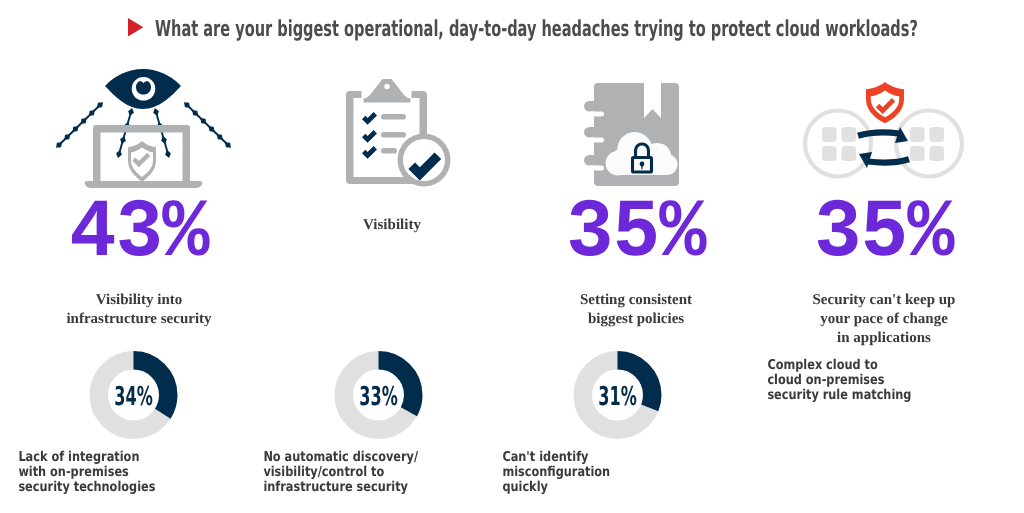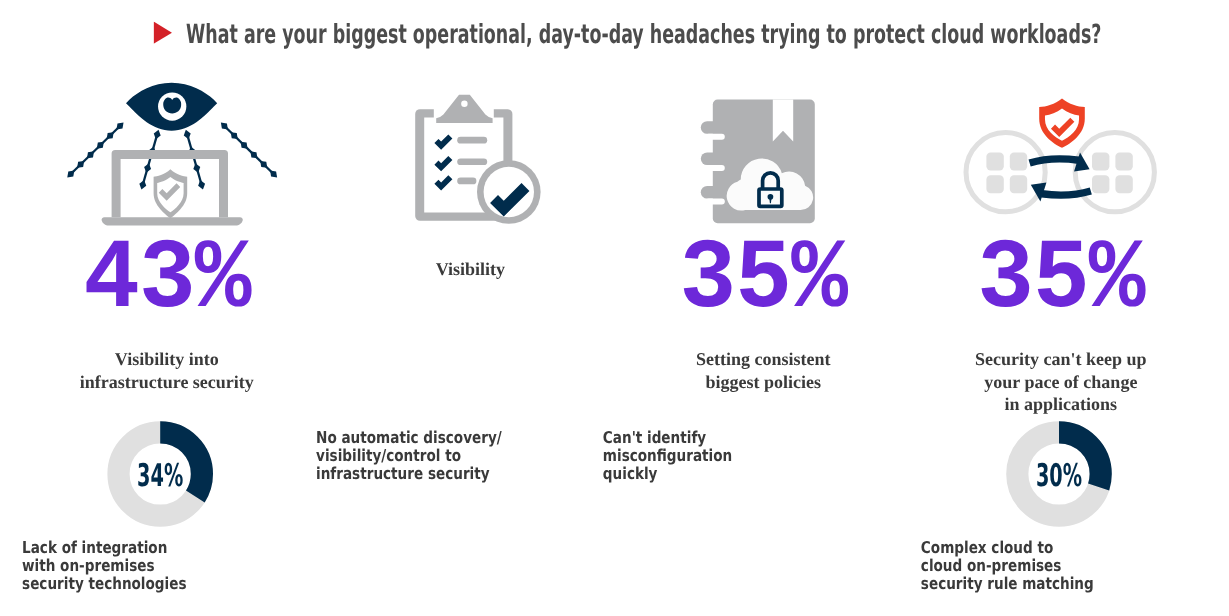--- a/index.html
+++ b/index.html
@@ -198,35 +198,42 @@
           <circle cx="45" cy="45" r="34.75" fill="none" stroke="#e0e0e0" stroke-width="18.5"></circle>
           <circle cx="45" cy="45" r="34.75" fill="none" stroke="#012c4c" stroke-width="18.5" stroke-dasharray="74.23583440432681 218.34068942449062" transform="rotate(-90 45 45)"></circle>
           <text x="45" y="55.2" text-anchor="middle" class="dval" textLength="38.5" lengthAdjust="spacingAndGlyphs">34%</text>
         </svg>
       </div>
     <div class="bcap">Lack of integration
 with on-premises
 security technologies</div>
   </div>
   <div class="botcell" style="left:254px;">
+    <div class="donut-box">
+        <svg width="91" height="91" viewBox="0 0 91 91">
+          <circle cx="45" cy="45" r="34.75" fill="none" stroke="#e0e0e0" stroke-width="18.5"></circle>
+          <circle cx="45" cy="45" r="34.75" fill="none" stroke="#012c4c" stroke-width="18.5" stroke-dasharray="72.05242751008191 218.34068942449062" transform="rotate(-90 45 45)"></circle>
+          <text x="45" y="55.2" text-anchor="middle" class="dval" textLength="38.5" lengthAdjust="spacingAndGlyphs">33%</text>
+        </svg>
+      </div>
     <div class="bcap">No automatic discovery/
 visibility/control to
 infrastructure security</div>
   </div>
   <div class="botcell" style="left:493px;">
+    <div class="donut-box">
+        <svg width="91" height="91" viewBox="0 0 91 91">
+          <circle cx="45" cy="45" r="34.75" fill="none" stroke="#e0e0e0" stroke-width="18.5"></circle>
+          <circle cx="45" cy="45" r="34.75" fill="none" stroke="#012c4c" stroke-width="18.5" stroke-dasharray="67.68561372159209 218.34068942449062" transform="rotate(-90 45 45)"></circle>
+          <text x="45" y="55.2" text-anchor="middle" class="dval" textLength="38.5" lengthAdjust="spacingAndGlyphs">31%</text>
+        </svg>
+      </div>
     <div class="bcap">Can't identify
 misconfiguration
 quickly</div>
   </div>
   <div class="botcell" style="left:758px;">
-    <div class="donut-box">
-        <svg width="91" height="91" viewBox="0 0 91 91">
-          <circle cx="45" cy="45" r="34.75" fill="none" stroke="#e0e0e0" stroke-width="18.5"></circle>
-          <circle cx="45" cy="45" r="34.75" fill="none" stroke="#012c4c" stroke-width="18.5" stroke-dasharray="65.50220682734718 218.34068942449062" transform="rotate(-90 45 45)"></circle>
-          <text x="45" y="55.2" text-anchor="middle" class="dval" textLength="38.5" lengthAdjust="spacingAndGlyphs">30%</text>
-        </svg>
-      </div>
     <div class="bcap">Complex cloud to
 cloud on-premises
 security rule matching</div>
   </div>
 
 </div>
 
 </body></html>

